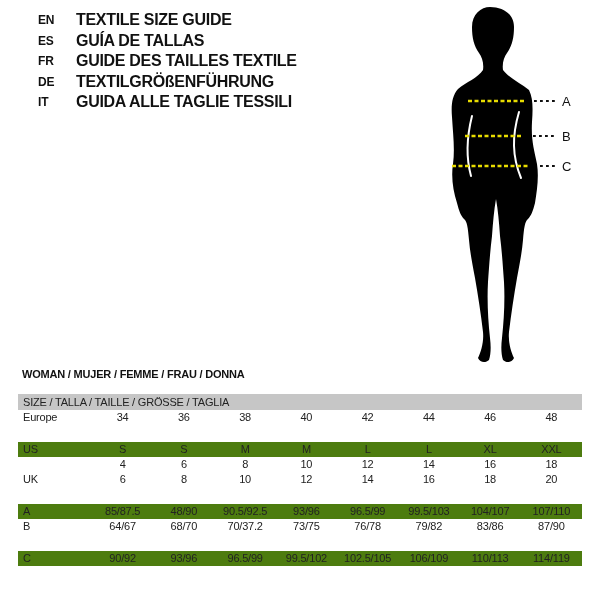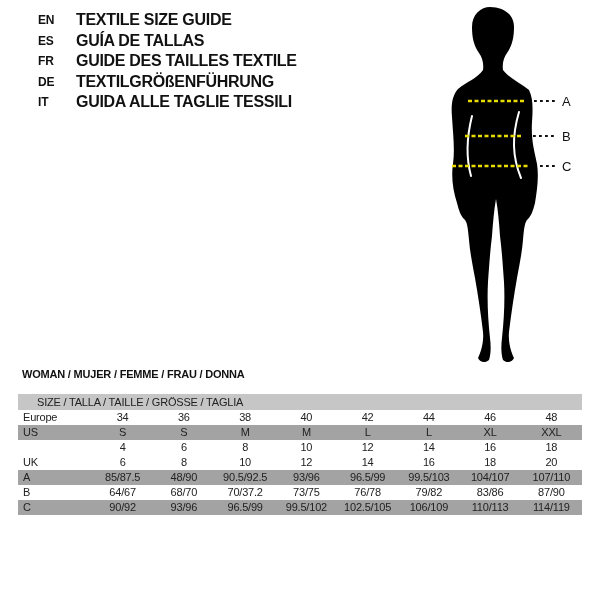--- a/index.html
+++ b/index.html
@@ -11,23 +11,23 @@
   .langs{position:absolute;left:22px;top:10px;margin-left:16px;}
   .lang-row{display:flex;height:20.5px;align-items:center;}
   .lang-code{width:38px;font-size:12px;font-weight:700;letter-spacing:-0.2px;}
   .lang-label{font-size:16px;font-weight:700;letter-spacing:-0.3px;white-space:nowrap;}
   
   .figure-svg{position:absolute;left:435px;top:0px;width:170px;height:370px;}
   
   .section-title{position:absolute;left:22px;top:368px;font-size:11px;font-weight:700;letter-spacing:-0.2px;}
   
   .size-table{position:absolute;left:18px;top:394px;width:564px;font-size:11px;}
-  .thead{height:16px;line-height:16px;background:#c6c6c6;color:#222;padding-left:19px;letter-spacing:-0.2px;}
+  .thead{height:16px;line-height:16px;background:#c6c6c6;color:#222;padding-left:5px;letter-spacing:-0.2px;}
   .trow{display:grid;grid-template-columns:74px repeat(8,1fr);height:15px;line-height:15px;}
-  .trow.shaded{background:#a3a3a3;}
+  .trow.shaded{background:#4d7c0f;margin-top:17px;}
   .cell{text-align:center;color:#222;white-space:nowrap;letter-spacing:-0.2px;}
   .cell.label{text-align:left;padding-left:5px;}
   
   .legend{position:absolute;left:22px;top:542px;}
   .legend div{font-size:11px;font-weight:700;line-height:16.5px;letter-spacing:-0.2px;white-space:nowrap;}
 </style>
 </head>
 <body>
 
 <div class="canvas">

